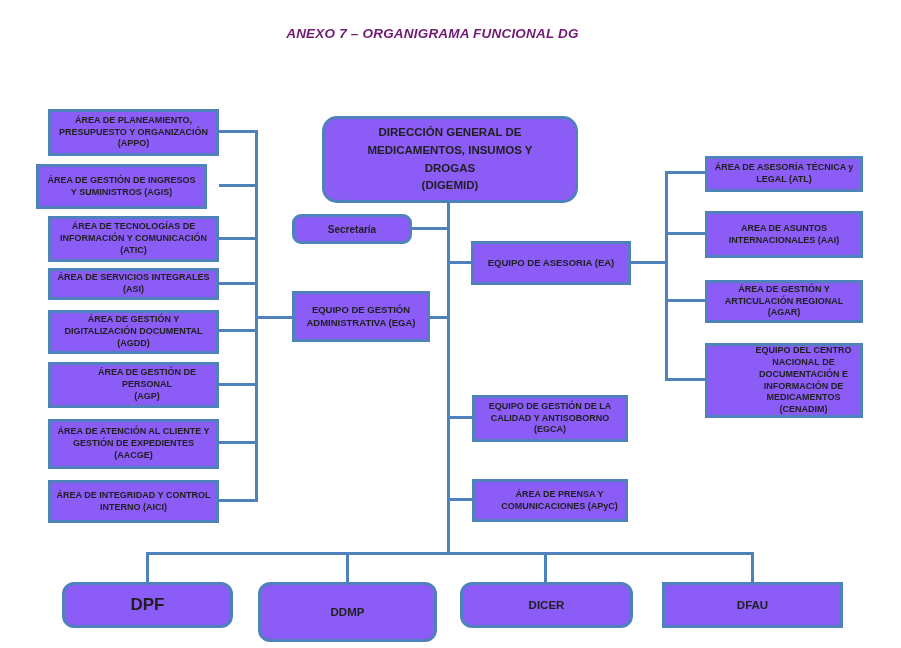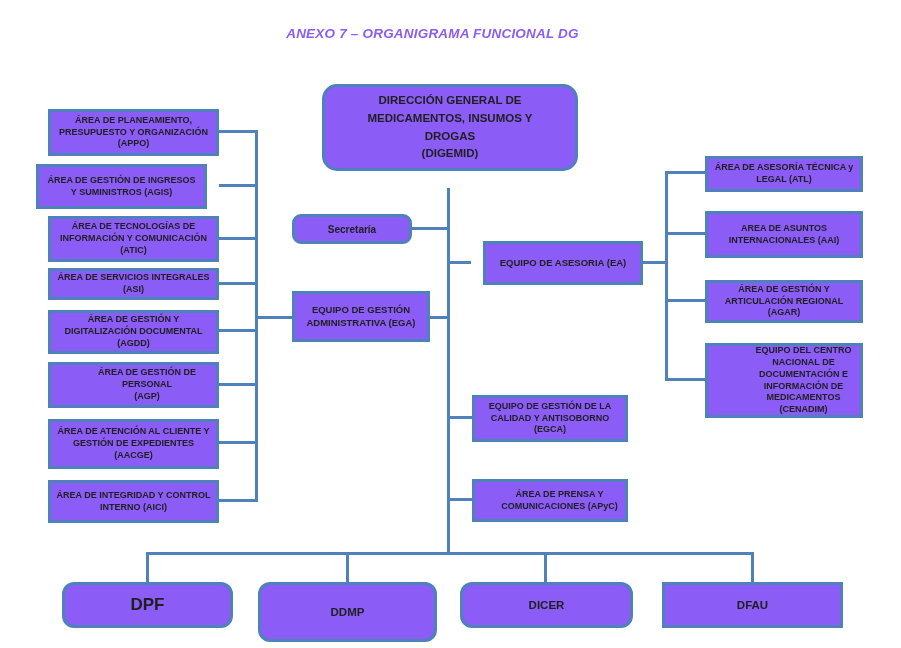--- a/index.html
+++ b/index.html
@@ -12,21 +12,21 @@
     position:relative;
     width:901px;height:648px;
     background:var(--background);
     font-family:"Liberation Sans", sans-serif;
     overflow:hidden;
   }
   #title{
     position:absolute;left:0;top:26px;width:865px;
     text-align:center;
     font-size:13.5px;font-weight:bold;font-style:italic;
-    color:#8b5cf6;
+    color:#701a75;
     letter-spacing:0.2px;
   }
   .box{
     position:absolute;
     box-sizing:border-box;
     border:3px solid var(--line);
     background:#8b5cf6;
     color:var(--text);
     display:flex;align-items:center;justify-content:center;
     text-align:center;
@@ -40,24 +40,24 @@
   .ln{position:absolute;background:var(--line);}
   
   #b-appo   {left:48px;  top:109px; width:171px; height:47px;}
   #b-agis   {left:36px;  top:164px; width:171px; height:45px;}
   #b-atic   {left:48px;  top:216px; width:171px; height:46px;}
   #b-asi    {left:48px;  top:268px; width:171px; height:32px;}
   #b-agdd   {left:48px;  top:310px; width:171px; height:44px;}
   #b-agp    {left:48px;  top:362px; width:171px; height:46px;padding-left:28px;}
   #b-aacge  {left:48px;  top:419px; width:171px; height:50px;}
   #b-aici   {left:48px;  top:480px; width:171px; height:43px;}
-  #b-digemid{left:322px; top:84px; width:256px; height:87px; font-size:11.5px; line-height:1.55; border-radius:15px;}
+  #b-digemid{left:322px; top:116px; width:256px; height:87px; font-size:11.5px; line-height:1.55; border-radius:15px;}
   #b-secretaria{left:292px; top:214px; width:120px; height:30px; border-radius:9px; font-size:10px;}
   #b-ega    {left:292px; top:291px; width:138px; height:51px; font-size:9.5px;}
-  #b-ea     {left:471px; top:241px; width:160px; height:44px; font-size:9.5px;margin-left:12px;}
+  #b-ea     {left:471px; top:241px; width:160px; height:44px; font-size:9.5px;}
   #b-egca   {left:472px; top:395px; width:156px; height:47px;}
   #b-apyc   {left:472px; top:479px; width:156px; height:43px;padding-left:20px;}
   #b-atl    {left:705px; top:156px; width:158px; height:36px;}
   #b-aai    {left:705px; top:211px; width:158px; height:47px;}
   #b-agar   {left:705px; top:280px; width:158px; height:43px;}
   #b-cenadim{left:705px; top:343px; width:158px; height:75px;padding-left:40px;}
   #b-dpf    {left:62px;  top:582px; width:171px; height:46px; font-size:17px; border-radius:12px;}
   #b-ddmp   {left:258px; top:582px; width:179px; height:60px; font-size:11.5px; border-radius:12px;}
   #b-dicer  {left:460px; top:582px; width:173px; height:46px; font-size:11.5px; border-radius:12px;}
   #b-dfau   {left:662px; top:582px; width:181px; height:46px; font-size:11.5px; border-radius:0;}

